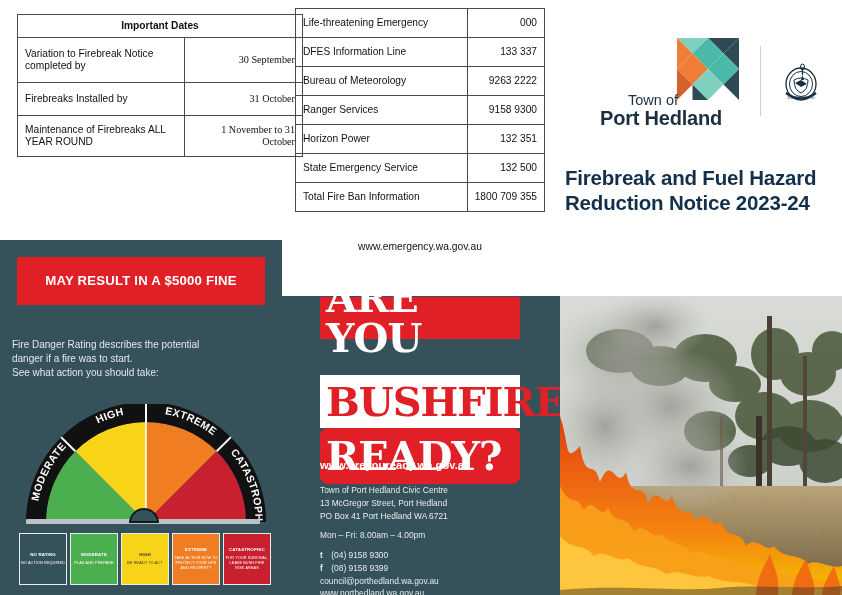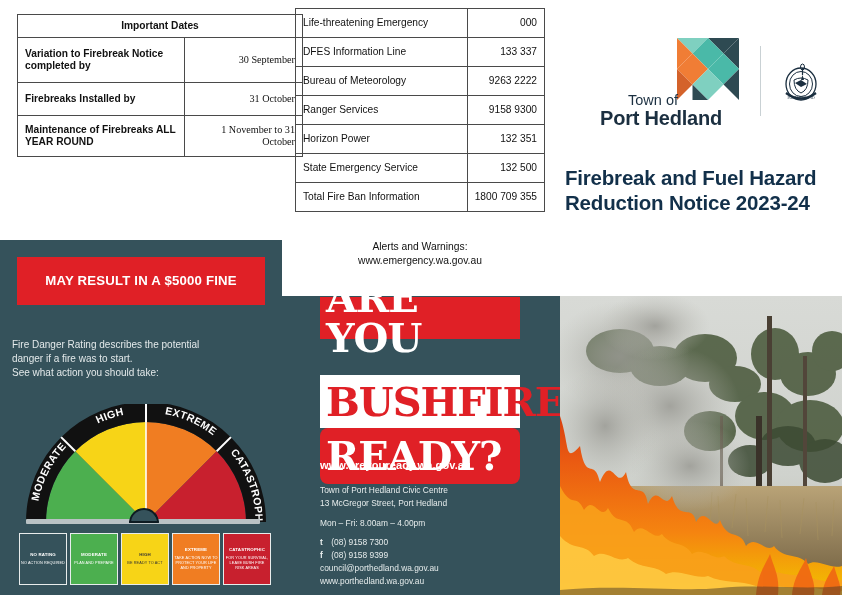--- a/index.html
+++ b/index.html
@@ -15,21 +15,21 @@
   .white-left{position:absolute;left:0;top:0;width:282px;height:240px;background:#ffffff;}
   .white-mid{position:absolute;left:282px;top:0;width:278px;height:296px;background:#ffffff;}
   .white-right{position:absolute;left:560px;top:0;width:282px;height:296px;background:#ffffff;}
 
   
   .tbl{border-collapse:collapse;width:100%;}
   .tbl td,.tbl th{border:1px solid #4a4a4a;padding:5px 7px;
     font-size:10.2px;line-height:1.22;color:#111;vertical-align:middle;}
   .dates-wrap{position:absolute;left:17px;top:14px;width:286px;}
   .dates-title{text-align:center;font-weight:bold;font-size:11.4px;padding:6px 4px;}
-  .dates-wrap td.lbl{width:152px;font-weight:bold;}
+  .dates-wrap td.lbl{width:152px;}
   .dates-wrap td.val{text-align:right;font-family:Liberation Serif, serif;}
   .h1row td{height:34px;}
   .h2row td{height:56px;}
   .h3row td{height:22px;}
   .h4row td{height:30px;}
 
   .contact-wrap{position:absolute;left:295px;top:8px;width:250px;}
   .contact-wrap td.lbl{width:163px;}
   .contact-wrap td.val{text-align:right;white-space:nowrap;}
   .contact-wrap td{height:18px;}
@@ -156,21 +156,20 @@
       </tr>
       <tr>
         <td class="lbl">Total Fire Ban Information</td>
         <td class="val">1800 709 355</td>
       </tr>
     </tbody>
       </table>
   </div>
 
   <div class="alerts">
-    <div>Alerts and Warnings:</div>
     <div>www.emergency.wa.gov.au</div>
   </div>
 
   <div class="logo-block">
     <div class="mark">
       <svg viewBox="0 0 62 62" width="62" height="62">
         <polygon points="0,0 31,0 15.5,15.5" fill="#7fd0c0"></polygon>
         <polygon points="31,0 62,0 46.5,15.5" fill="#2e4a52"></polygon>
         <polygon points="0,0 15.5,15.5 0,31" fill="#f07d35"></polygon>
         <polygon points="15.5,15.5 31,0 46.5,15.5 31,31" fill="#4ab9a8"></polygon>
@@ -279,24 +278,25 @@
   <div class="bfr">
     <div class="row band r1">ARE YOU</div>
     <div class="row bandw r2">BUSHFIRE</div>
     <div class="row band r3">READY?</div>
   </div>
   <div class="bfr-url">www.areyouready.wa.gov.au</div>
 
   <div class="addr">
     <div>Town of Port Hedland Civic Centre</div>
     <div>13 McGregor Street, Port Hedland</div>
+    <div>PO Box 41 Port Hedland WA 6721</div>
     <div class="gap"></div>
     <div>Mon – Fri: 8.00am – 4.00pm</div>
     <div class="gap"></div>
-    <div class="tf"><b>t</b> <span>(08) 9158 7300</span></div>
+    <div class="tf"><b>t</b> <span>(04) 9158 9300</span></div>
     <div class="tf"><b>f</b> <span>(08) 9158 9399</span></div>
     <div>council@porthedland.wa.gov.au</div>
     <div>www.porthedland.wa.gov.au</div>
   </div>
 
   <div class="photo">
     <svg viewBox="0 0 282 299" width="282" height="299">
       <defs>
         <linearGradient id="sky" x1="0" y1="0" x2="0" y2="1">
           <stop offset="0%" stop-color="#d8dad6"></stop>

